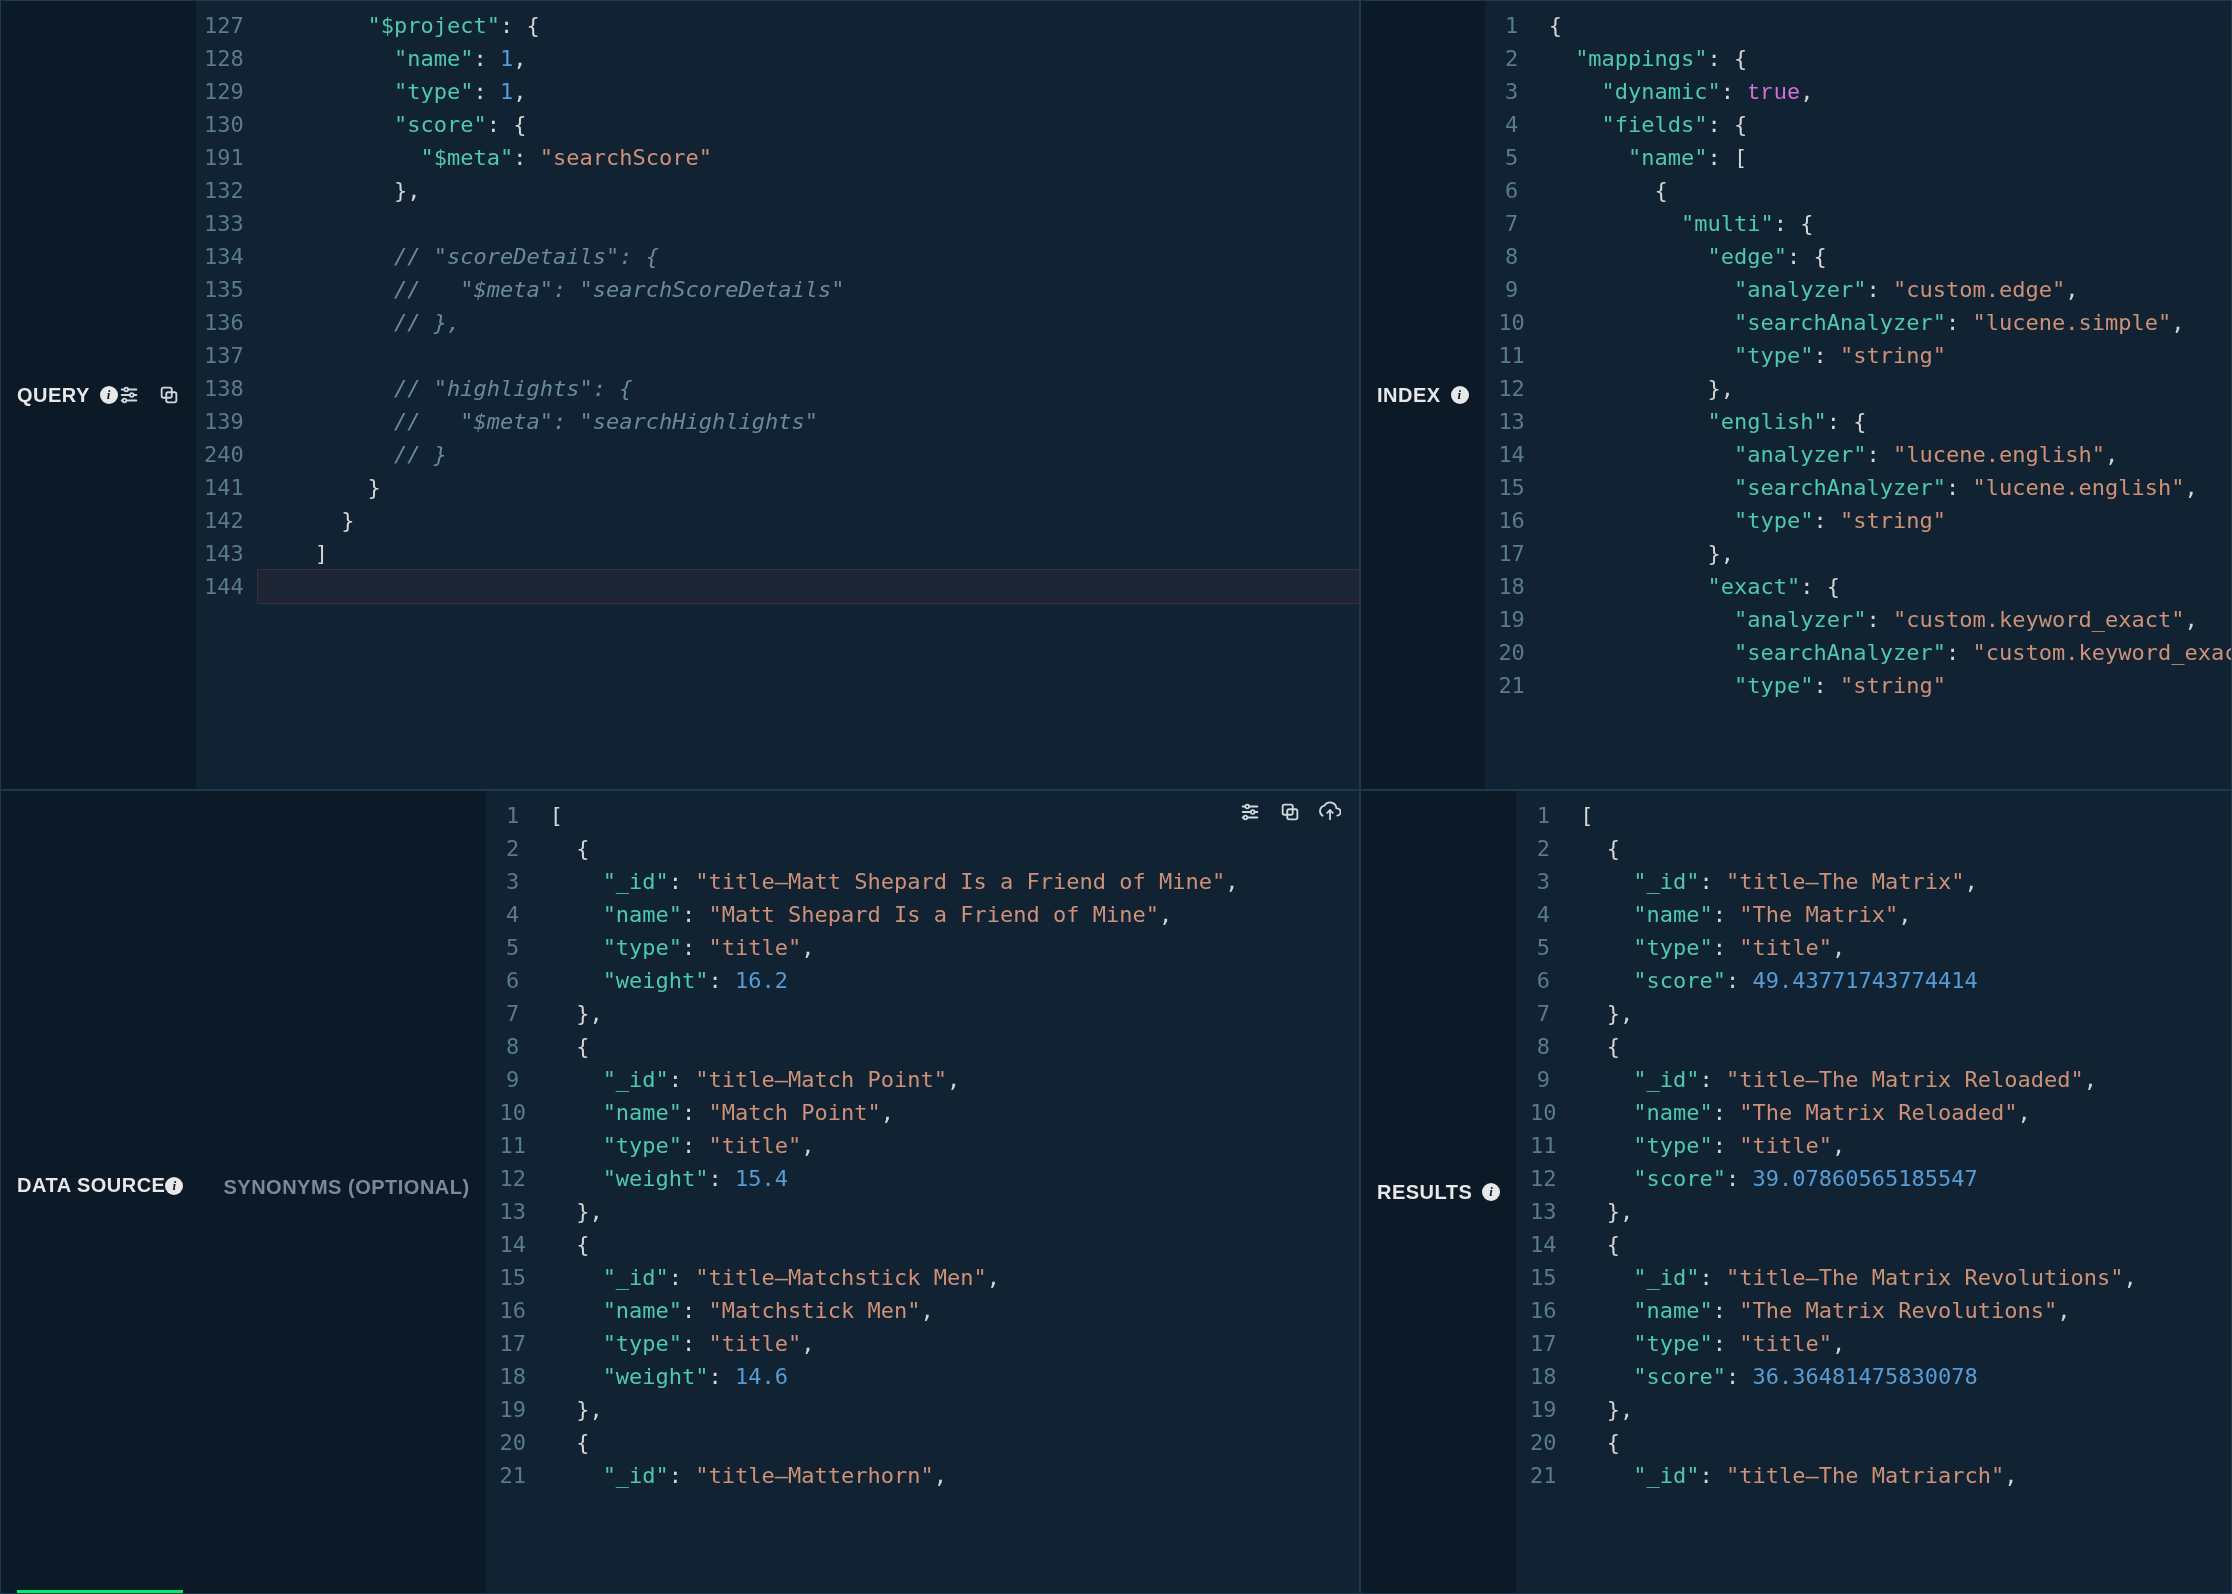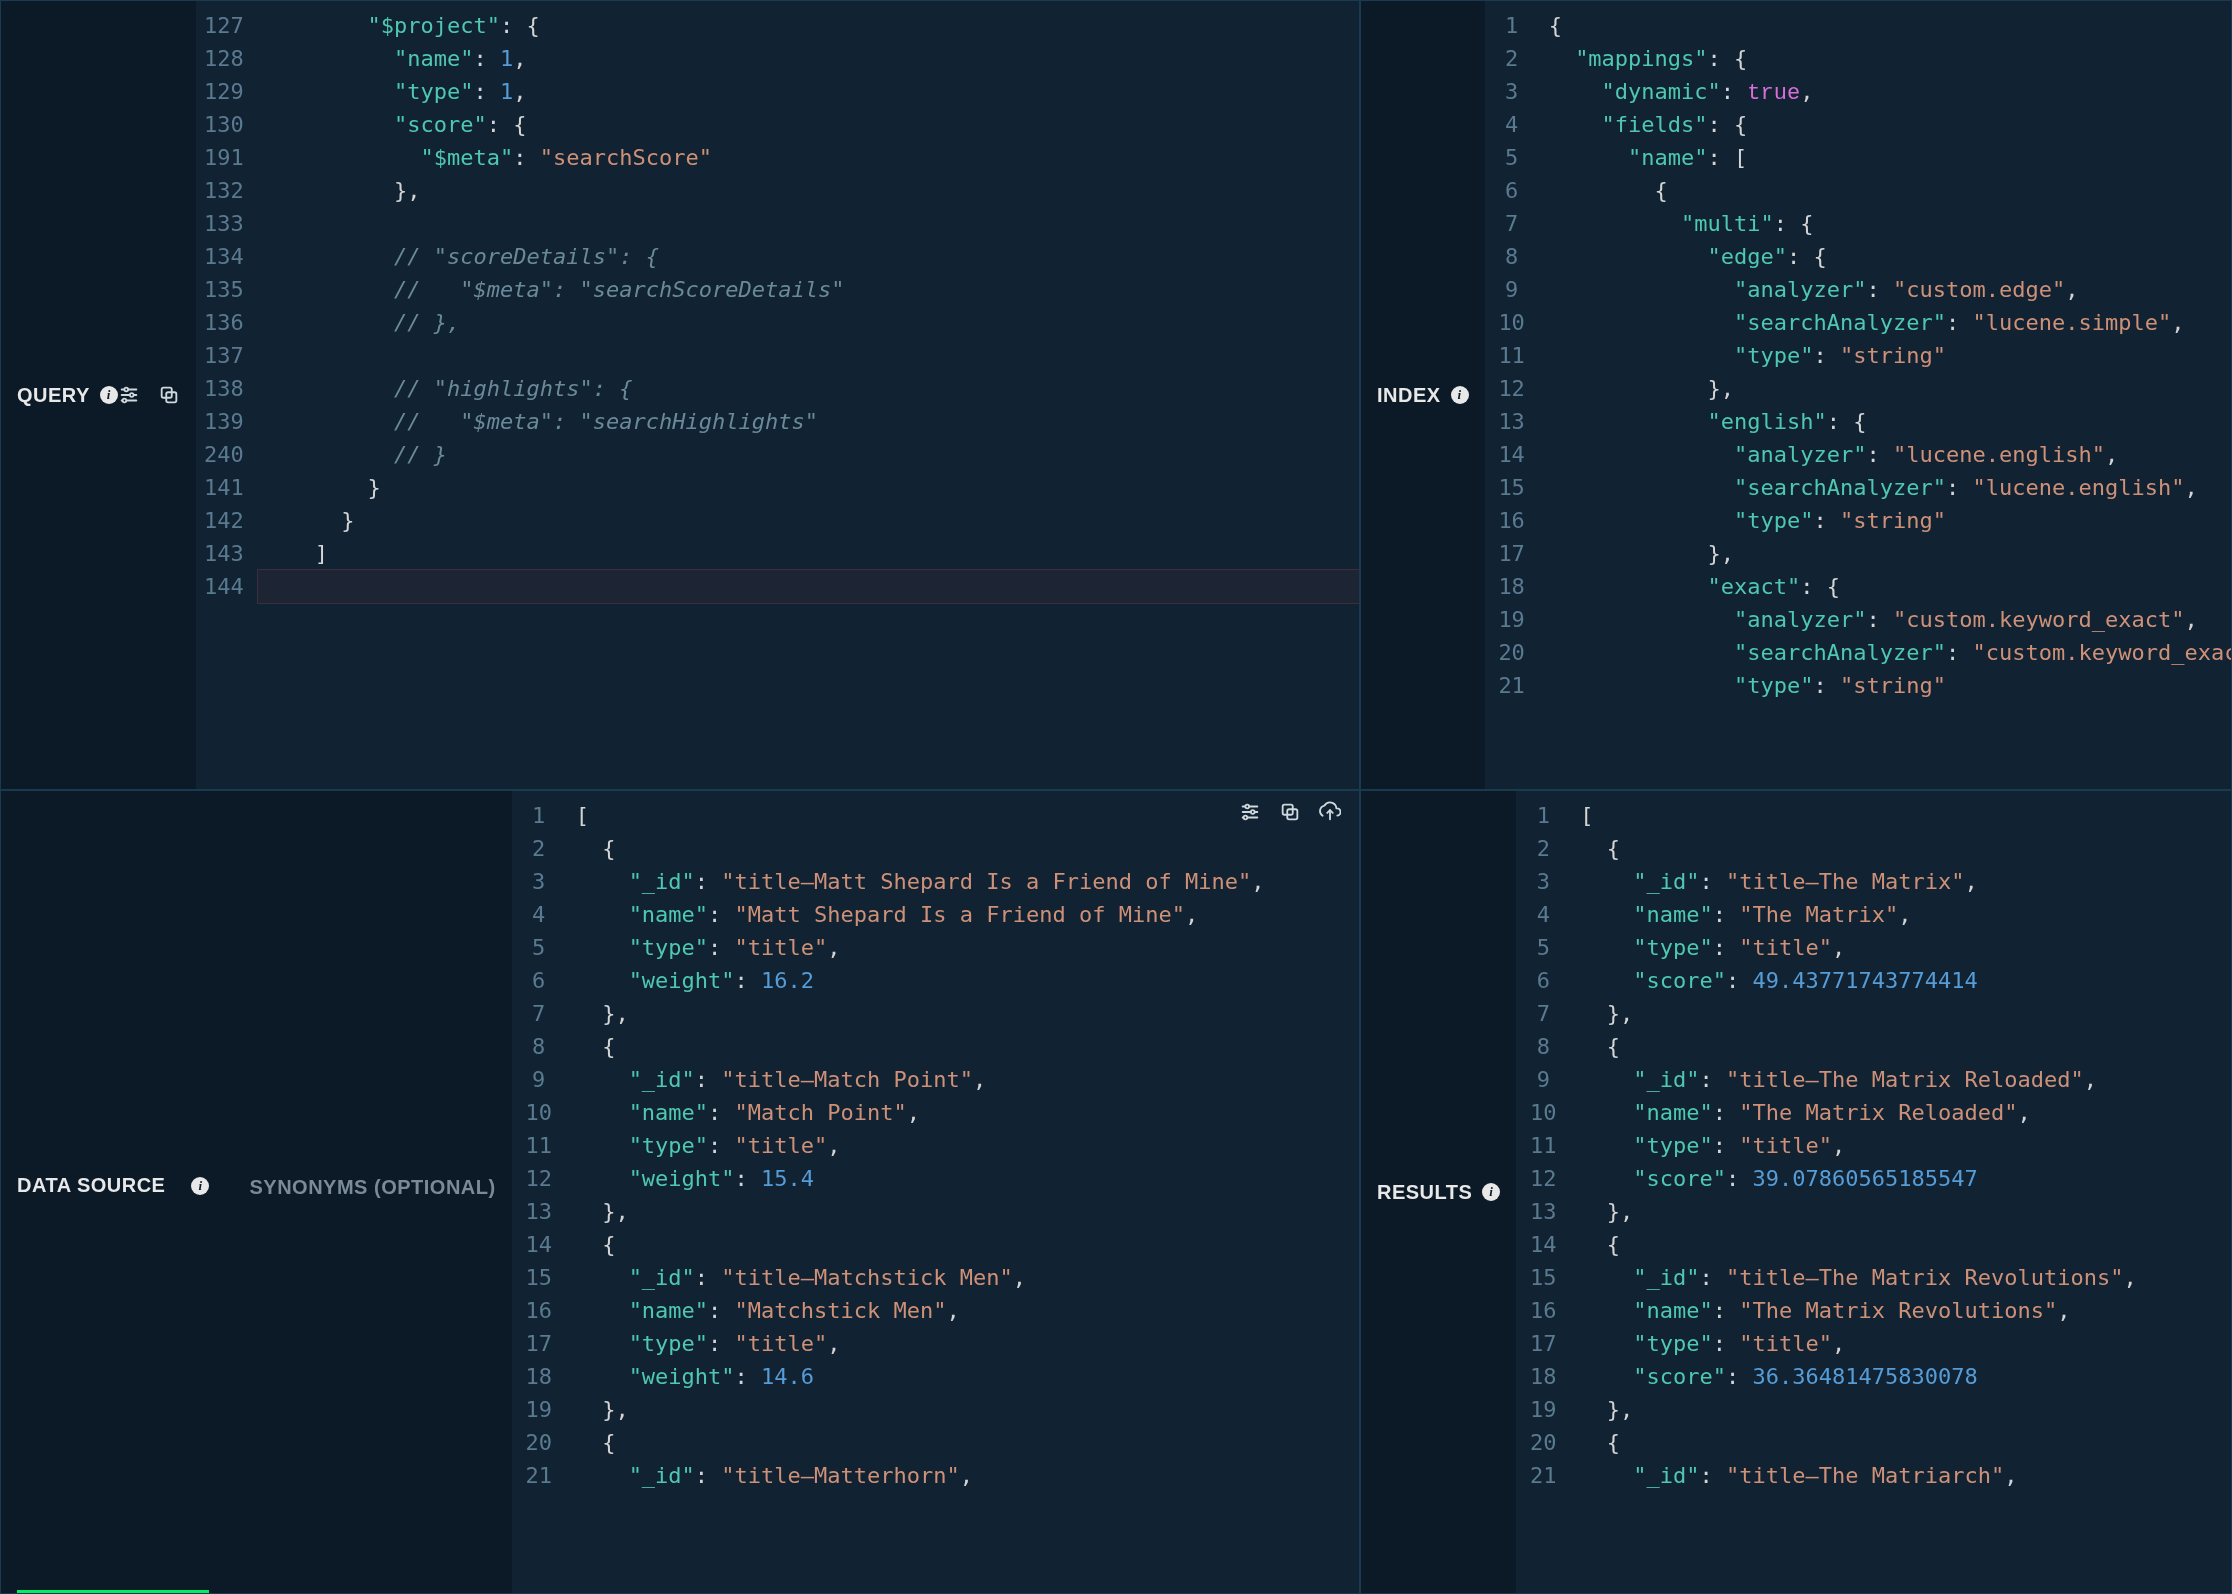--- a/index.html
+++ b/index.html
@@ -77,21 +77,21 @@
   font-weight: 700;
   font-size: 20px;
   letter-spacing: 0.5px;
 }
 .tab {
   padding-bottom: 20px;
   cursor: pointer;
   color: #7a8a99;
   display: flex;
   align-items: center;
-  gap: 26px;
+  gap: 0;
 }
 .tab.active {
   color: #e8e8e8;
   border-bottom: 3px solid #00ed64;
 }
 .code-area {
   flex: 1;
   overflow: hidden;
   position: relative;
   font-family: "SF Mono", Monaco, Menlo, Consolas, monospace;

